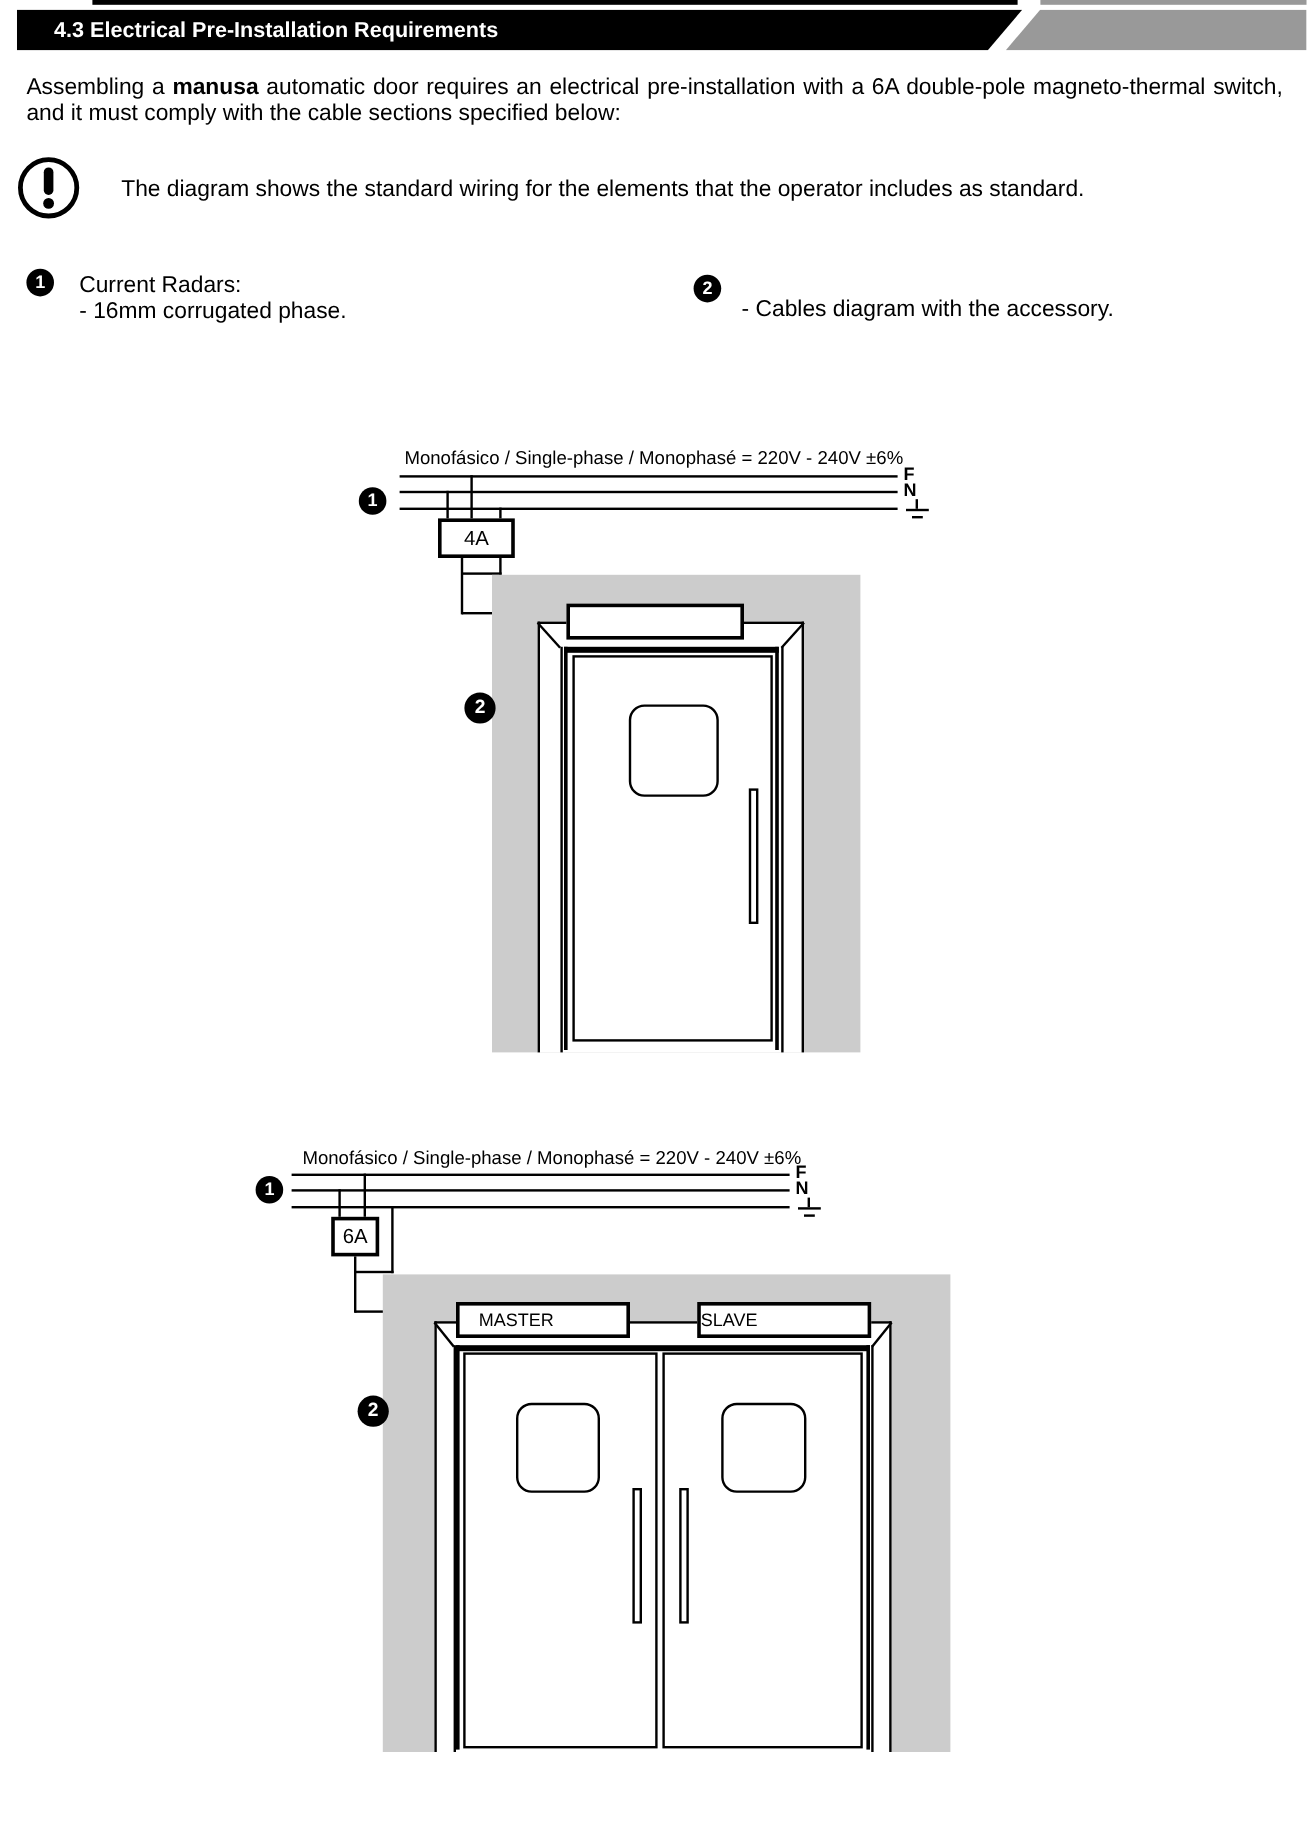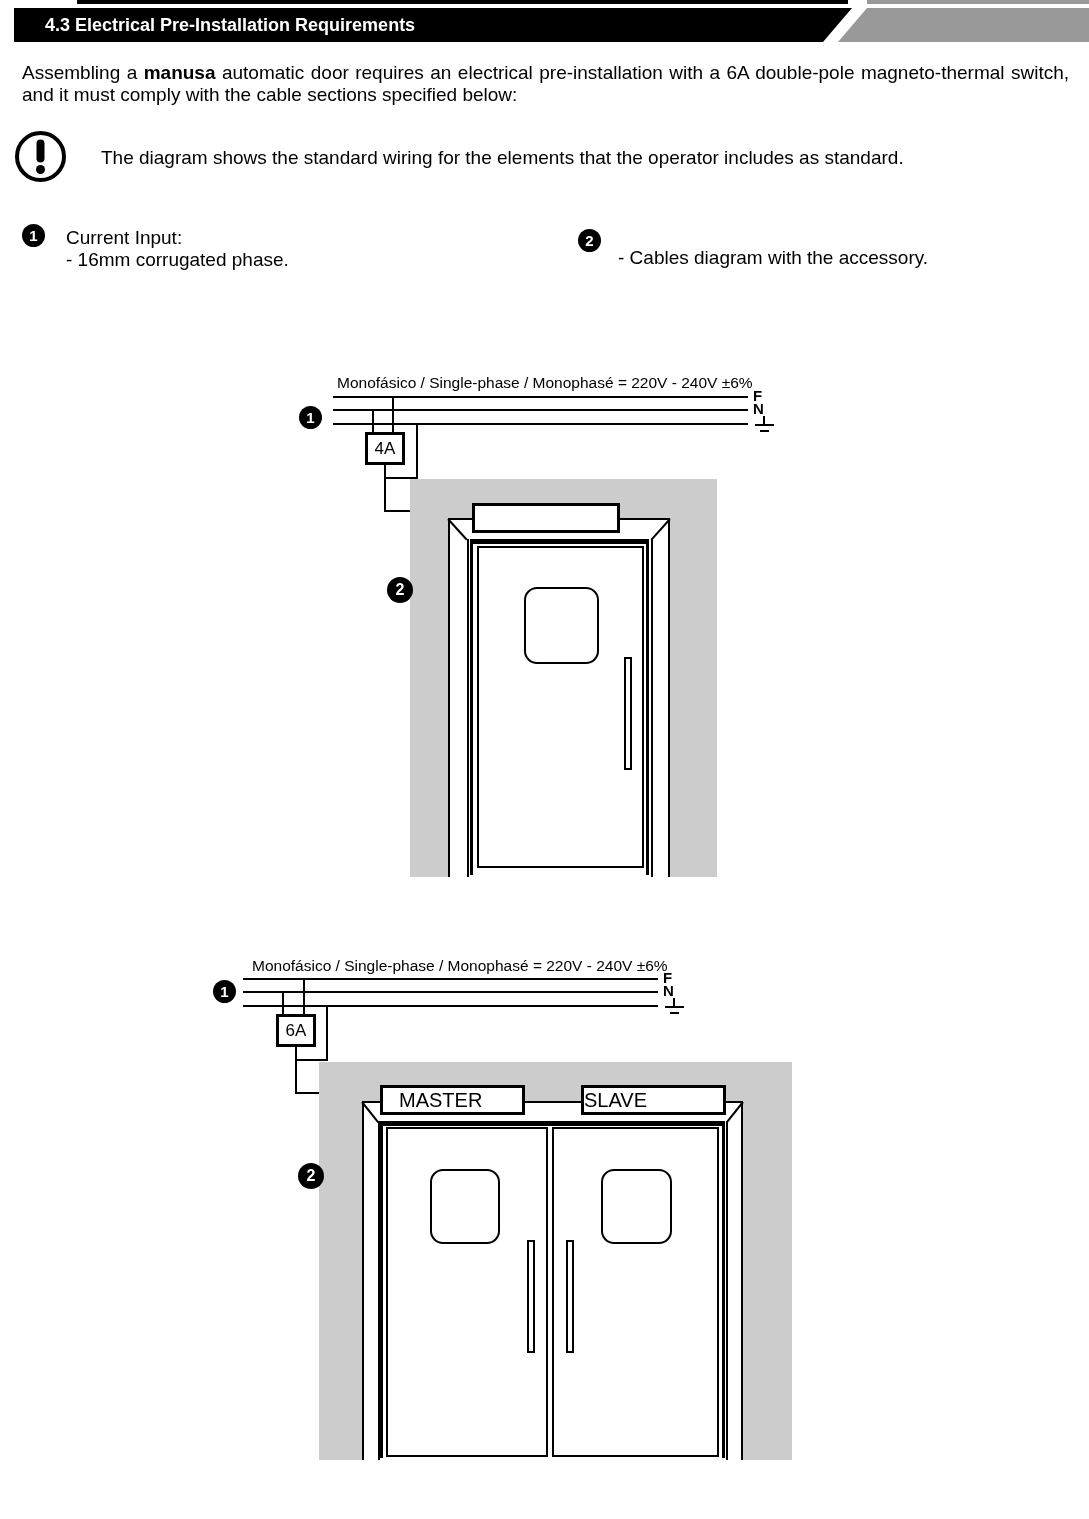--- a/index.html
+++ b/index.html
@@ -10,21 +10,21 @@
   .vline{position:absolute;background:#000;width:2px;}
   .wbox{position:absolute;background:#fff;border:3px solid #000;box-sizing:border-box;}
   .badge{position:absolute;background:#000;color:#fff;border-radius:50%;font-weight:700;
          display:flex;align-items:center;justify-content:center;}
   .mitre{position:absolute;height:2px;background:#000;transform-origin:0 50%;}
   .graybg{position:absolute;background:#cccccc;}
   .body-text{font-size:19px;line-height:22px;}
   .diagram-label{font-size:15.5px;}
   .fn-label{font-size:15px;font-weight:700;line-height:14px;}
   .fuse{display:flex;align-items:center;justify-content:center;font-size:17px;}
-  .opbox{display:flex;align-items:center;font-size:20px;}
+  .opbox{display:flex;align-items:center;font-size:15px;}
   .red{color:#c00000;}
   sup{font-size:12px;}
   .header-black{position:absolute;left:14px;top:8px;width:838px;height:34px;background:#000;
     clip-path:polygon(0 0,838px 0,809px 34px,0 34px);}
   .header-gray{position:absolute;left:838px;top:8px;width:251px;height:34px;background:#999999;
     clip-path:polygon(29px 0,251px 0,251px 34px,0 34px);}
   .header-title{position:absolute;left:45px;top:8px;height:34px;line-height:34px;
     color:#fff;font-weight:700;font-size:18px;}
   .earth{position:absolute;width:20px;height:17px;}
   .earth .e1{position:absolute;left:8px;top:0;width:2px;height:8px;background:#000;}
@@ -52,21 +52,21 @@
 
   <svg class="abs" style="left:14px;top:130px;" width="53" height="53" viewBox="0 0 53 53">
     <circle cx="26.5" cy="26.5" r="23.5" fill="none" stroke="#000" stroke-width="4"></circle>
     <rect x="22.5" y="9.5" width="8" height="23" rx="4" fill="#000"></rect>
     <circle cx="26.5" cy="39.5" r="4.5" fill="#000"></circle>
   </svg>
   <div class="abs body-text" style="left:73px;top:147px;width:900px;margin-left:28px;">The diagram shows the standard wiring for the elements that the operator includes as standard.</div>
 
   <div class="badge" style="left:22px;top:224px;width:23px;height:23px;font-size:15px;">1</div>
   <div class="abs body-text" style="left:66px;top:227px;width:520px;">
-    <div>Current Input:</div>
+    <div>Current Radars:</div>
     <div>- 16mm corrugated phase.</div>
   </div>
 
   <div class="badge" style="left:578px;top:229px;width:23px;height:23px;font-size:15px;">2</div>
   <div class="abs body-text" style="left:618px;top:247px;width:420px;">
     <div>- Cables diagram with the accessory.</div>
   </div>
 
   <div class="abs diagram-label" style="left:337px;top:374px;">Monofásico / Single-phase / Monophasé = 220V - 240V ±6%</div>
 
@@ -84,21 +84,21 @@
 
   <div class="badge" style="left:299px;top:406px;width:23px;height:23px;font-size:15px;">1</div>
 
   <div class="vline" style="left:392px;top:396px;height:37px;"></div>
   <div class="vline" style="left:372px;top:409px;height:24px;"></div>
   <div class="vline" style="left:416px;top:423px;height:56px;"></div>
   <div class="hline" style="left:385px;top:477px;width:33px;"></div>
   <div class="vline" style="left:384px;top:464px;height:48px;"></div>
   <div class="hline" style="left:385px;top:510px;width:88px;"></div>
 
-  <div class="wbox fuse" style="left:365px;top:432px;width:40px;height:33px;">4A</div>
+  <div class="wbox fuse" style="left:365px;top:432px;width:64px;height:33px;">4A</div>
 
   <div class="graybg" style="left:410px;top:479px;width:307px;height:398px;"></div>
 
   <div class="abs" style="left:448px;top:518px;width:222px;height:359px;background:#fff;box-sizing:border-box;
               border-top:2px solid #000;border-left:2px solid #000;border-right:2px solid #000;"></div>
   <div class="vline" style="left:467px;top:539px;height:338px;"></div>
   <div class="vline" style="left:651px;top:539px;height:338px;"></div>
   <div class="mitre" style="left:448px;top:518px;width:28px;transform:rotate(47.9deg);"></div>
   <div class="mitre" style="left:670px;top:518px;width:28px;transform:rotate(132deg);"></div>
   <div class="abs" style="left:470px;top:539px;width:179px;height:336px;box-sizing:border-box;

